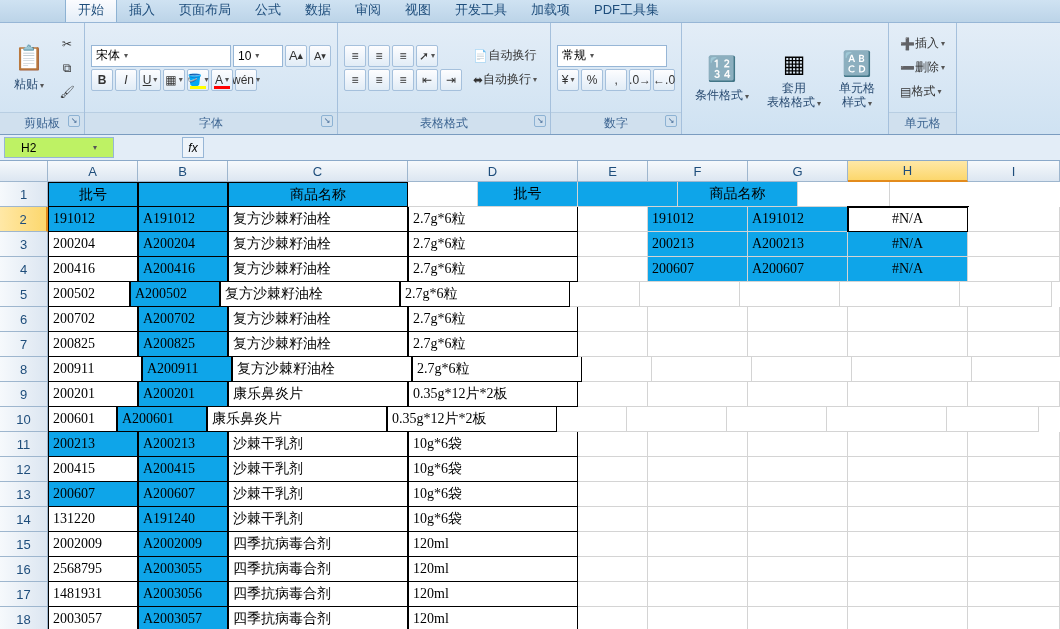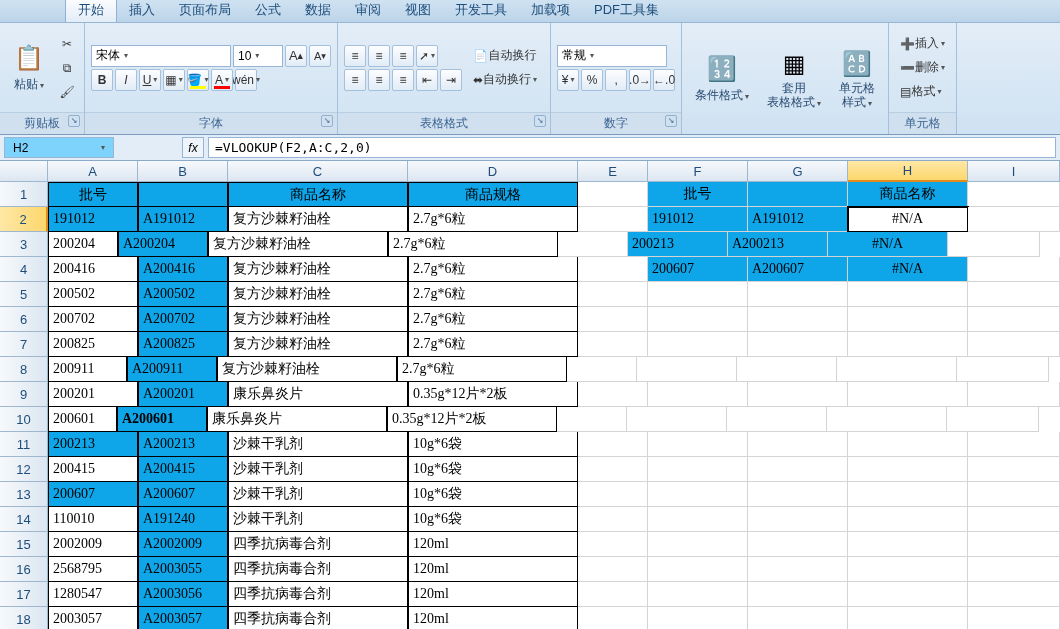--- a/index.html
+++ b/index.html
@@ -25,21 +25,21 @@
 .big-btn .cap { font-size: 12px; color: #2a4c72; }
 
 .small-btn { width: 22px; height: 22px; display: flex; align-items: center; justify-content: center; border: 1px solid #a5c0dc; border-radius: 2px; background: linear-gradient(#fdfdff,#e1ecf6); cursor: pointer; font-size: 12px; color: #333; }
 .small-btn.flat { border-color: transparent; background: transparent; }
 
 .combo { height: 22px; border: 1px solid #97b6d6; background: #fff; display: flex; align-items: center; padding: 0 4px; font-size: 12px; }
 .combo .dd { margin-left: 4px; font-size: 8px; color: #555; }
 
 
 .fbar { display: flex; align-items: center; background: #e3edf7; border-bottom: 1px solid #8ba9c9; height: 26px; padding: 2px 4px; gap: 4px; }
-.namebox { width: 110px; height: 21px; border: 1px solid #97b6d6; background: #7dd3fc; display: flex; align-items: center; padding: 0 8px; justify-content: space-between; }
+.namebox { width: 110px; height: 21px; border: 1px solid #97b6d6; background: #bef264; display: flex; align-items: center; padding: 0 16px; justify-content: space-between; }
 .fx-btn { width: 22px; height: 21px; border: 1px solid #97b6d6; background: #eef4fa; display: flex; align-items: center; justify-content: center; font-style: italic; font-size: 12px; cursor: pointer; }
 .formula-input { flex: 1; height: 21px; border: 1px solid #97b6d6; background: #fff; padding: 0 6px; display: flex; align-items: center; font-family: Consolas, monospace; font-size: 13px; }
 
 
 .grid-wrap { background: #fff; height: calc(629px - 22px - 113px - 26px); overflow: hidden; position: relative; }
 .corner { position: absolute; left: 0; top: 0; width: 48px; height: 21px; background: linear-gradient(#f6f9fc,#dce6f1); border-right: 1px solid #9eb6ce; border-bottom: 1px solid #9eb6ce; }
 .col-headers { position: absolute; left: 48px; top: 0; height: 21px; display: flex; }
 .col-h { background: linear-gradient(#f6f9fc,#dce6f1); border-right: 1px solid #9eb6ce; border-bottom: 1px solid #9eb6ce; display: flex; align-items: center; justify-content: center; color: #1e4d7b; font-size: 13px; }
 .col-h.sel { background: linear-gradient(#ffe8a6,#fcd76d); border-bottom: 2px solid #e38b1c; }
 .row-headers { position: absolute; left: 0; top: 21px; width: 48px; }
@@ -204,23 +204,20 @@
 
 </div>
 
 <div class="fbar">
   <div class="namebox">
     <span>H2</span>
       <span style="font-size:8px;color:#555">▾</span>
   </div>
   <div style="width:60px"></div>
   <div class="fx-btn">fx</div>
-  <div class="formula-input">
-    <span>=VLOOKUP(F2,A:C,2,0)</span>
-  </div>
 </div>
 
 <div class="grid-wrap">
   <div class="corner"></div>
   <div class="col-headers" id="colh">
       <div class="col-h" style="width: 90px;">A</div>
       <div class="col-h" style="width: 90px;">B</div>
       <div class="col-h" style="width: 180px;">C</div>
       <div class="col-h" style="width: 170px;">D</div>
       <div class="col-h" style="width: 70px;">E</div>
@@ -247,40 +244,39 @@
       <div class="row-h">15</div>
       <div class="row-h">16</div>
       <div class="row-h">17</div>
       <div class="row-h">18</div>
     </div>
   <div class="cells" id="cells">
       <div class="cell-row">
         <div class="cell hdr center b-t b-b b-l b-r shade" style="width: 90px;">批号</div>
         <div class="cell hdr center b-t b-b b-l b-r shade" style="width: 90px;"></div>
         <div class="cell hdr center b-t b-b b-l b-r shade" style="width: 180px;">商品名称</div>
-        <div class="cell hdr center b-t b-b b-l b-r shade" style="width: 170px;">商品规格</div>
         <div class="cell " style="width: 70px;"></div>
         <div class="cell hdr center shade" style="width: 100px;">批号</div>
         <div class="cell hdr center shade" style="width: 100px;"></div>
         <div class="cell hdr center shade" style="width: 120px;">商品名称</div>
         <div class="cell " style="width: 92px;"></div>
       </div>
       <div class="cell-row">
         <div class="cell b-l b-r b-b shade" style="width: 90px;">191012</div>
         <div class="cell b-l b-r b-b shade" style="width: 90px;">A191012</div>
         <div class="cell b-l b-r b-b" style="width: 180px;">复方沙棘籽油栓</div>
         <div class="cell b-l b-r b-b" style="width: 170px;">2.7g*6粒</div>
         <div class="cell " style="width: 70px;"></div>
         <div class="cell shade" style="width: 100px;">191012</div>
         <div class="cell shade" style="width: 100px;">A191012</div>
         <div class="cell center shade active-cell" style="width: 120px;">#N/A</div>
         <div class="cell " style="width: 92px;"></div>
       </div>
       <div class="cell-row">
-        <div class="cell b-l b-r b-b" style="width: 70px;">200204</div>
+        <div class="cell b-l b-r b-b" style="width: 90px;">200204</div>
         <div class="cell b-l b-r b-b shade" style="width: 90px;">A200204</div>
         <div class="cell b-l b-r b-b" style="width: 180px;">复方沙棘籽油栓</div>
         <div class="cell b-l b-r b-b" style="width: 170px;">2.7g*6粒</div>
         <div class="cell " style="width: 70px;"></div>
         <div class="cell shade" style="width: 100px;">200213</div>
         <div class="cell shade" style="width: 100px;">A200213</div>
         <div class="cell center shade" style="width: 120px;">#N/A</div>
         <div class="cell " style="width: 92px;"></div>
       </div>
       <div class="cell-row">
@@ -288,21 +284,21 @@
         <div class="cell b-l b-r b-b shade" style="width: 90px;">A200416</div>
         <div class="cell b-l b-r b-b" style="width: 180px;">复方沙棘籽油栓</div>
         <div class="cell b-l b-r b-b" style="width: 170px;">2.7g*6粒</div>
         <div class="cell " style="width: 70px;"></div>
         <div class="cell shade" style="width: 100px;">200607</div>
         <div class="cell shade" style="width: 100px;">A200607</div>
         <div class="cell center shade" style="width: 120px;">#N/A</div>
         <div class="cell " style="width: 92px;"></div>
       </div>
       <div class="cell-row">
-        <div class="cell b-l b-r b-b" style="width: 90px;">200502</div>
+        <div class="cell b-l b-r b-b" style="width: 82px;">200502</div>
         <div class="cell b-l b-r b-b shade" style="width: 90px;">A200502</div>
         <div class="cell b-l b-r b-b" style="width: 180px;">复方沙棘籽油栓</div>
         <div class="cell b-l b-r b-b" style="width: 170px;">2.7g*6粒</div>
         <div class="cell " style="width: 70px;"></div>
         <div class="cell " style="width: 100px;"></div>
         <div class="cell " style="width: 100px;"></div>
         <div class="cell " style="width: 120px;"></div>
         <div class="cell " style="width: 92px;"></div>
       </div>
       <div class="cell-row">
@@ -321,21 +317,21 @@
         <div class="cell b-l b-r b-b shade" style="width: 90px;">A200825</div>
         <div class="cell b-l b-r b-b" style="width: 180px;">复方沙棘籽油栓</div>
         <div class="cell b-l b-r b-b" style="width: 170px;">2.7g*6粒</div>
         <div class="cell " style="width: 70px;"></div>
         <div class="cell " style="width: 100px;"></div>
         <div class="cell " style="width: 100px;"></div>
         <div class="cell " style="width: 120px;"></div>
         <div class="cell " style="width: 92px;"></div>
       </div>
       <div class="cell-row">
-        <div class="cell b-l b-r b-b" style="width: 79px;">200911</div>
+        <div class="cell b-l b-r b-b" style="width: 94px;">200911</div>
         <div class="cell b-l b-r b-b shade" style="width: 90px;">A200911</div>
         <div class="cell b-l b-r b-b" style="width: 180px;">复方沙棘籽油栓</div>
         <div class="cell b-l b-r b-b" style="width: 170px;">2.7g*6粒</div>
         <div class="cell " style="width: 70px;"></div>
         <div class="cell " style="width: 100px;"></div>
         <div class="cell " style="width: 100px;"></div>
         <div class="cell " style="width: 120px;"></div>
         <div class="cell " style="width: 92px;"></div>
       </div>
       <div class="cell-row">
@@ -344,21 +340,21 @@
         <div class="cell b-l b-r b-b" style="width: 180px;">康乐鼻炎片</div>
         <div class="cell b-l b-r b-b" style="width: 170px;">0.35g*12片*2板</div>
         <div class="cell " style="width: 70px;"></div>
         <div class="cell " style="width: 100px;"></div>
         <div class="cell " style="width: 100px;"></div>
         <div class="cell " style="width: 120px;"></div>
         <div class="cell " style="width: 92px;"></div>
       </div>
       <div class="cell-row">
         <div class="cell b-l b-r b-b" style="width: 69px;">200601</div>
-        <div class="cell b-l b-r b-b shade" style="width: 90px; font-weight: bold;">A200601</div>
+        <div class="cell b-l b-r b-b shade" style="width: 90px;">A200601</div>
         <div class="cell b-l b-r b-b" style="width: 180px;">康乐鼻炎片</div>
         <div class="cell b-l b-r b-b" style="width: 170px;">0.35g*12片*2板</div>
         <div class="cell " style="width: 70px;"></div>
         <div class="cell " style="width: 100px;"></div>
         <div class="cell " style="width: 100px;"></div>
         <div class="cell " style="width: 120px;"></div>
         <div class="cell " style="width: 92px;"></div>
       </div>
       <div class="cell-row">
         <div class="cell b-l b-r b-b shade" style="width: 90px;">200213</div>
@@ -387,21 +383,21 @@
         <div class="cell b-l b-r b-b shade" style="width: 90px;">A200607</div>
         <div class="cell b-l b-r b-b" style="width: 180px;">沙棘干乳剂</div>
         <div class="cell b-l b-r b-b" style="width: 170px;">10g*6袋</div>
         <div class="cell " style="width: 70px;"></div>
         <div class="cell " style="width: 100px;"></div>
         <div class="cell " style="width: 100px;"></div>
         <div class="cell " style="width: 120px;"></div>
         <div class="cell " style="width: 92px;"></div>
       </div>
       <div class="cell-row">
-        <div class="cell b-l b-r b-b" style="width: 90px;">110010</div>
+        <div class="cell b-l b-r b-b" style="width: 90px;">131220</div>
         <div class="cell b-l b-r b-b shade" style="width: 90px;">A191240</div>
         <div class="cell b-l b-r b-b" style="width: 180px;">沙棘干乳剂</div>
         <div class="cell b-l b-r b-b" style="width: 170px;">10g*6袋</div>
         <div class="cell " style="width: 70px;"></div>
         <div class="cell " style="width: 100px;"></div>
         <div class="cell " style="width: 100px;"></div>
         <div class="cell " style="width: 120px;"></div>
         <div class="cell " style="width: 92px;"></div>
       </div>
       <div class="cell-row">
@@ -420,21 +416,21 @@
         <div class="cell b-l b-r b-b shade" style="width: 90px;">A2003055</div>
         <div class="cell b-l b-r b-b" style="width: 180px;">四季抗病毒合剂</div>
         <div class="cell b-l b-r b-b" style="width: 170px;">120ml</div>
         <div class="cell " style="width: 70px;"></div>
         <div class="cell " style="width: 100px;"></div>
         <div class="cell " style="width: 100px;"></div>
         <div class="cell " style="width: 120px;"></div>
         <div class="cell " style="width: 92px;"></div>
       </div>
       <div class="cell-row">
-        <div class="cell b-l b-r b-b" style="width: 90px;">1280547</div>
+        <div class="cell b-l b-r b-b" style="width: 90px;">1481931</div>
         <div class="cell b-l b-r b-b shade" style="width: 90px;">A2003056</div>
         <div class="cell b-l b-r b-b" style="width: 180px;">四季抗病毒合剂</div>
         <div class="cell b-l b-r b-b" style="width: 170px;">120ml</div>
         <div class="cell " style="width: 70px;"></div>
         <div class="cell " style="width: 100px;"></div>
         <div class="cell " style="width: 100px;"></div>
         <div class="cell " style="width: 120px;"></div>
         <div class="cell " style="width: 92px;"></div>
       </div>
       <div class="cell-row">

